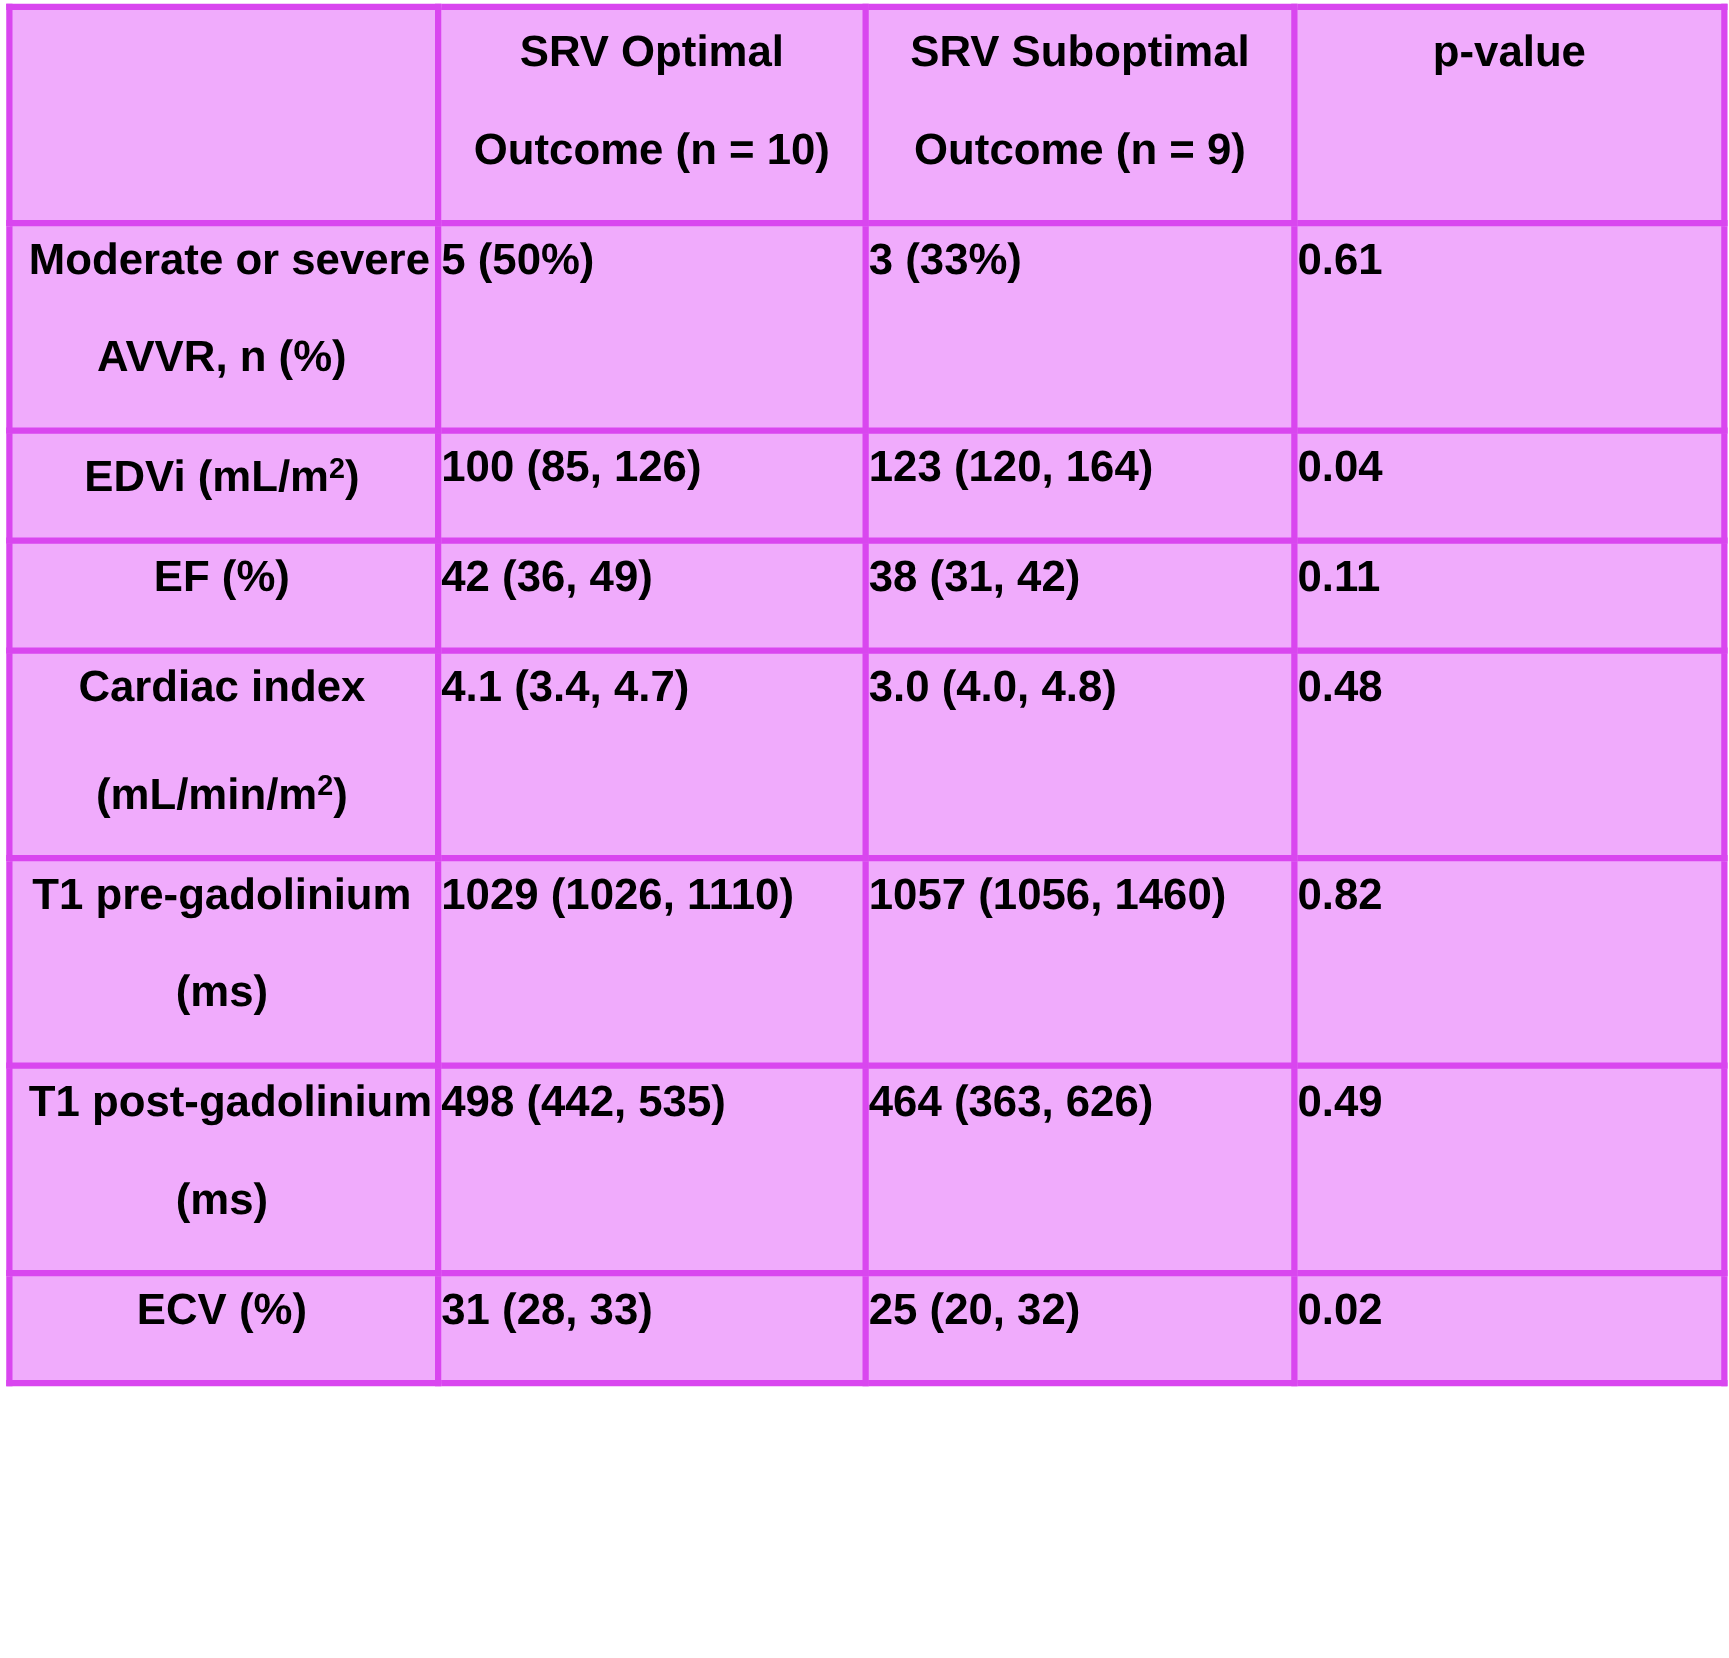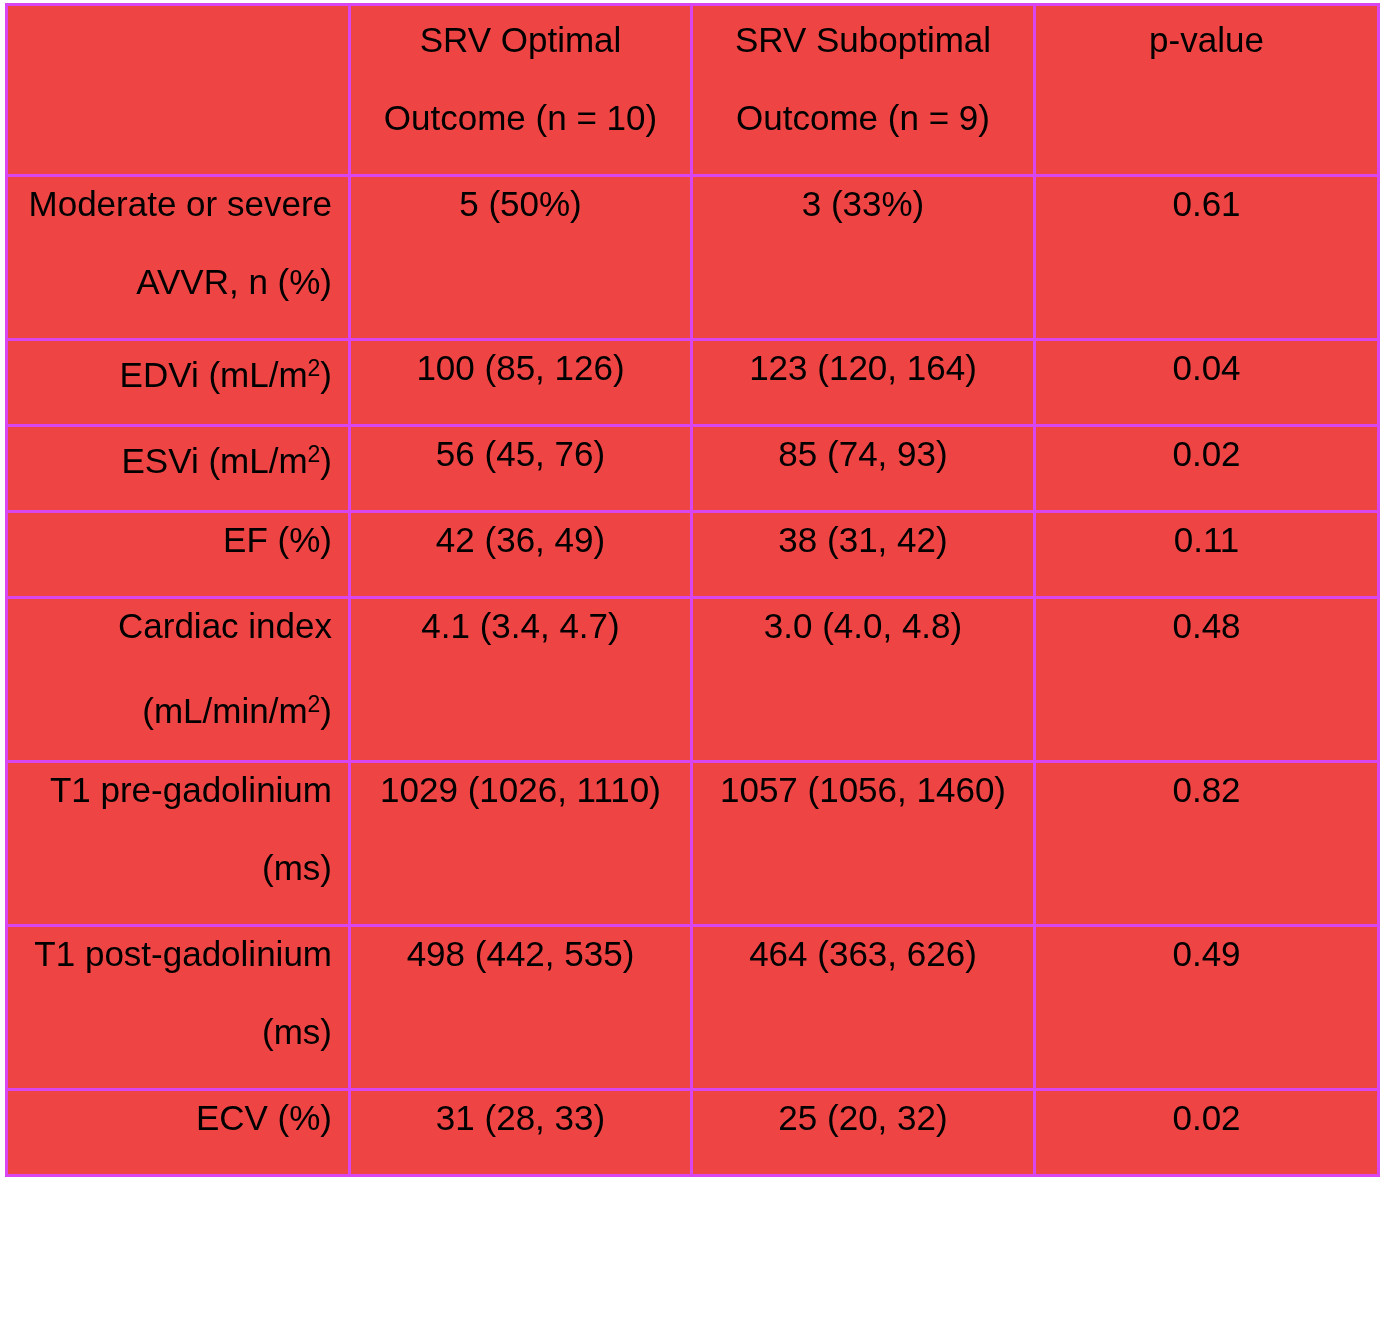--- a/index.html
+++ b/index.html
@@ -16,31 +16,31 @@
     table-layout: fixed;
     width: 1372px;
     margin: 3px 0 0 5px;
     font-size: 35px;
   }
   col.c-label { width: 343px; }
   col.c-opt   { width: 342px; }
   col.c-sub   { width: 343px; }
   col.c-pval  { width: 344px; }
   th, td {
-    border: 3px solid #d946ef;
+    border: 5px solid #d946ef;
     vertical-align: top;
-    font-weight: normal;
-    background: #ef4444;
+    font-weight: bold;
+    background: #f0abfc;
   }
   thead tr { height: 163px; }
   tr.tall  { height: 158px; }
   tr.short { height: 80px; }
   th { padding-top: 12px; text-align: center; }
-  td.label-cell { padding: 5px 16px 0 13px; text-align: right; }
-  td.value-cell { padding-top: 5px; text-align: center; }
+  td.label-cell { padding: 5px 16px 0 13px; text-align: center; }
+  td.value-cell { padding-top: 5px; text-align: left; }
   .ln {
     display: block;
     height: 78px;
     line-height: 44px;
     white-space: nowrap;
   }
   .sup { font-size: 23px; vertical-align: 11px; }
 </style>
 </head>
 <body>
@@ -90,34 +90,20 @@
             <span class="ln"><span>EDVi (mL/m</span><span class="sup">2</span><span>)</span></span>
           </td>
           <td class="value-cell">
             <span class="ln">100 (85, 126)</span>
           </td>
           <td class="value-cell">
             <span class="ln">123 (120, 164)</span>
           </td>
           <td class="value-cell">
             <span class="ln">0.04</span>
-          </td>
-        </tr>
-        <tr class="short">
-          <td class="label-cell">
-            <span class="ln"><span>ESVi (mL/m</span><span class="sup">2</span><span>)</span></span>
-          </td>
-          <td class="value-cell">
-            <span class="ln">56 (45, 76)</span>
-          </td>
-          <td class="value-cell">
-            <span class="ln">85 (74, 93)</span>
-          </td>
-          <td class="value-cell">
-            <span class="ln">0.02</span>
           </td>
         </tr>
         <tr class="short">
           <td class="label-cell">
             <span class="ln"><span>EF (%)</span></span>
           </td>
           <td class="value-cell">
             <span class="ln">42 (36, 49)</span>
           </td>
           <td class="value-cell">

